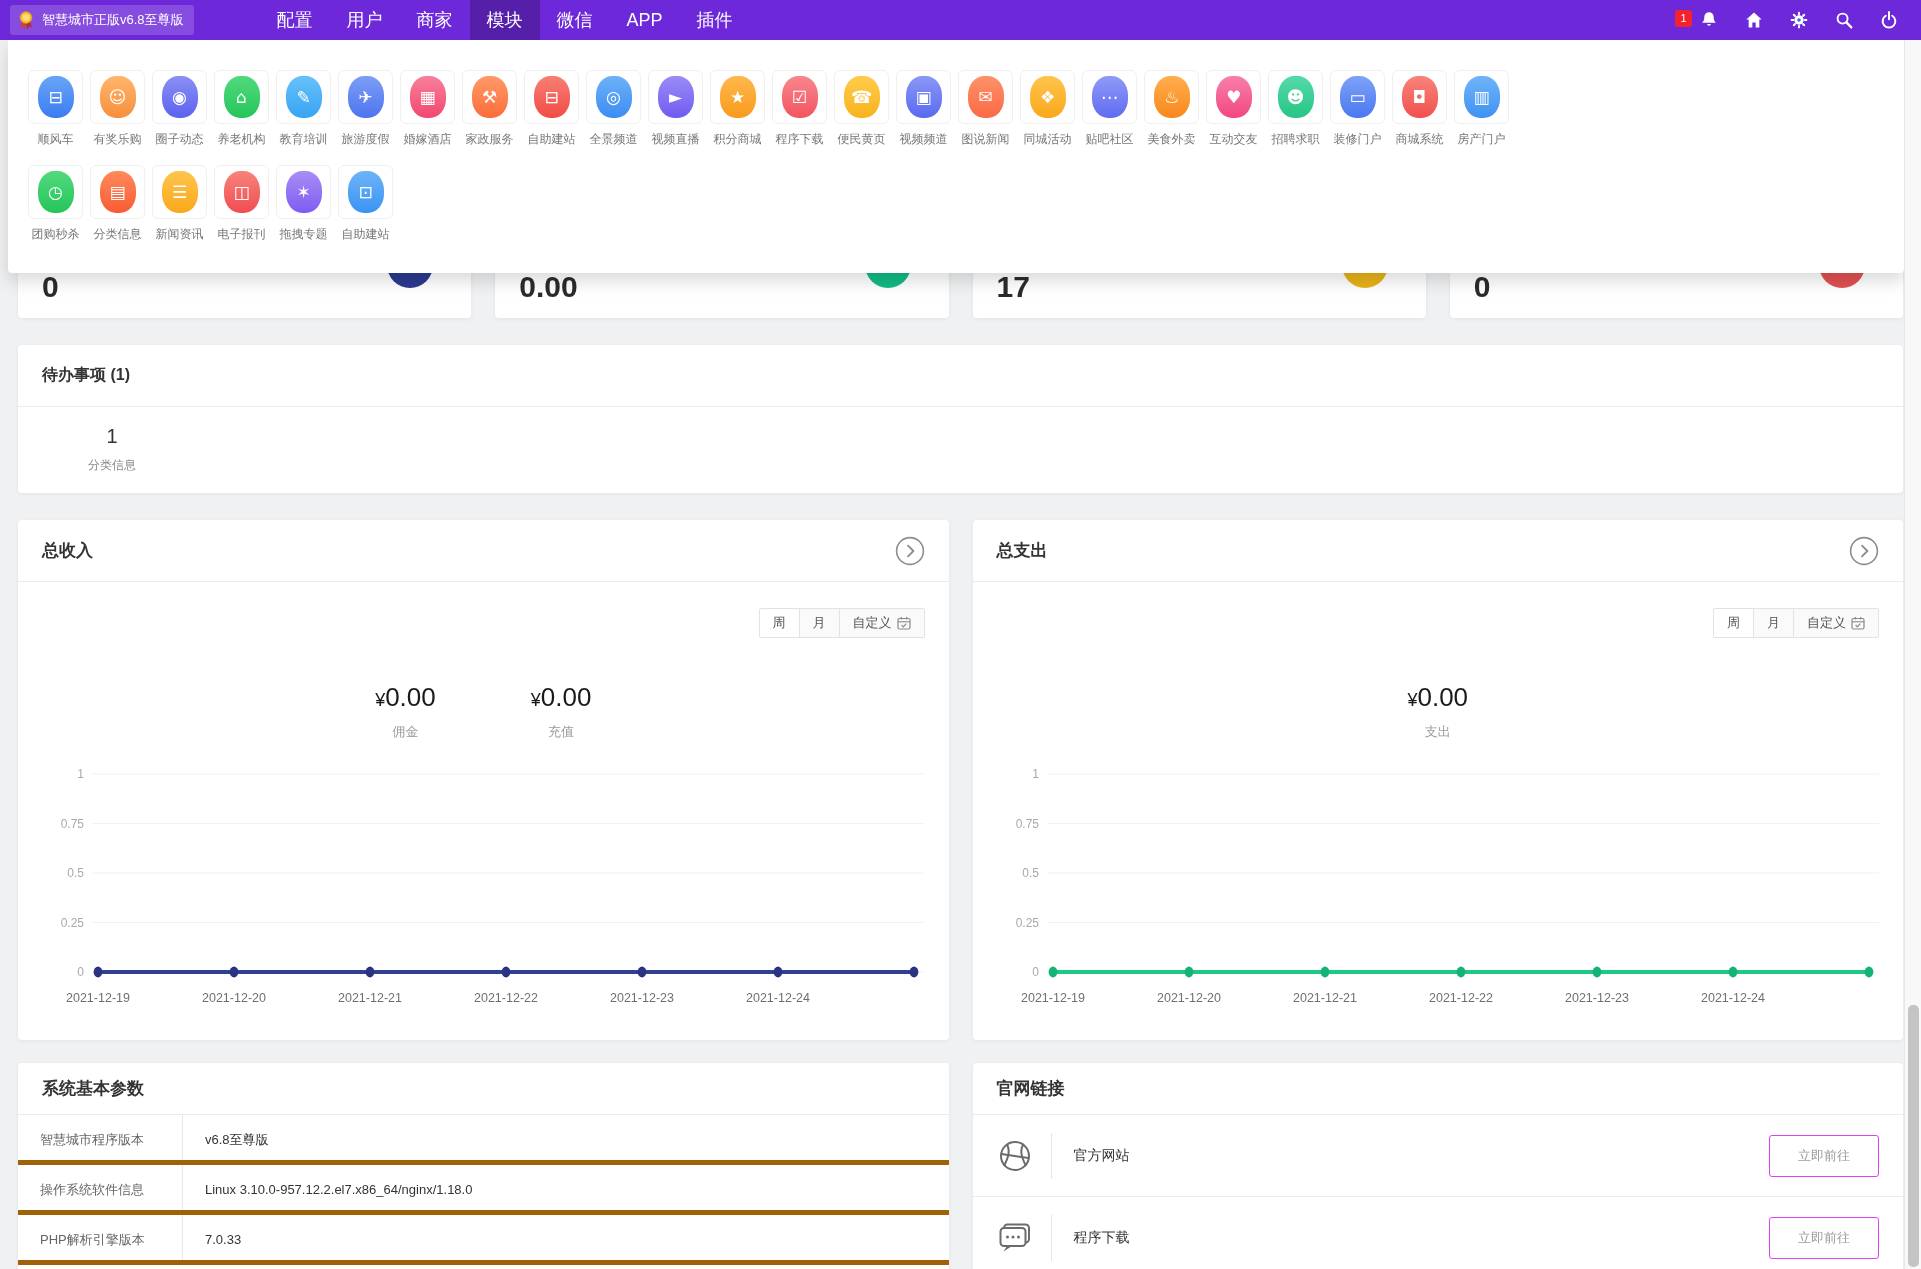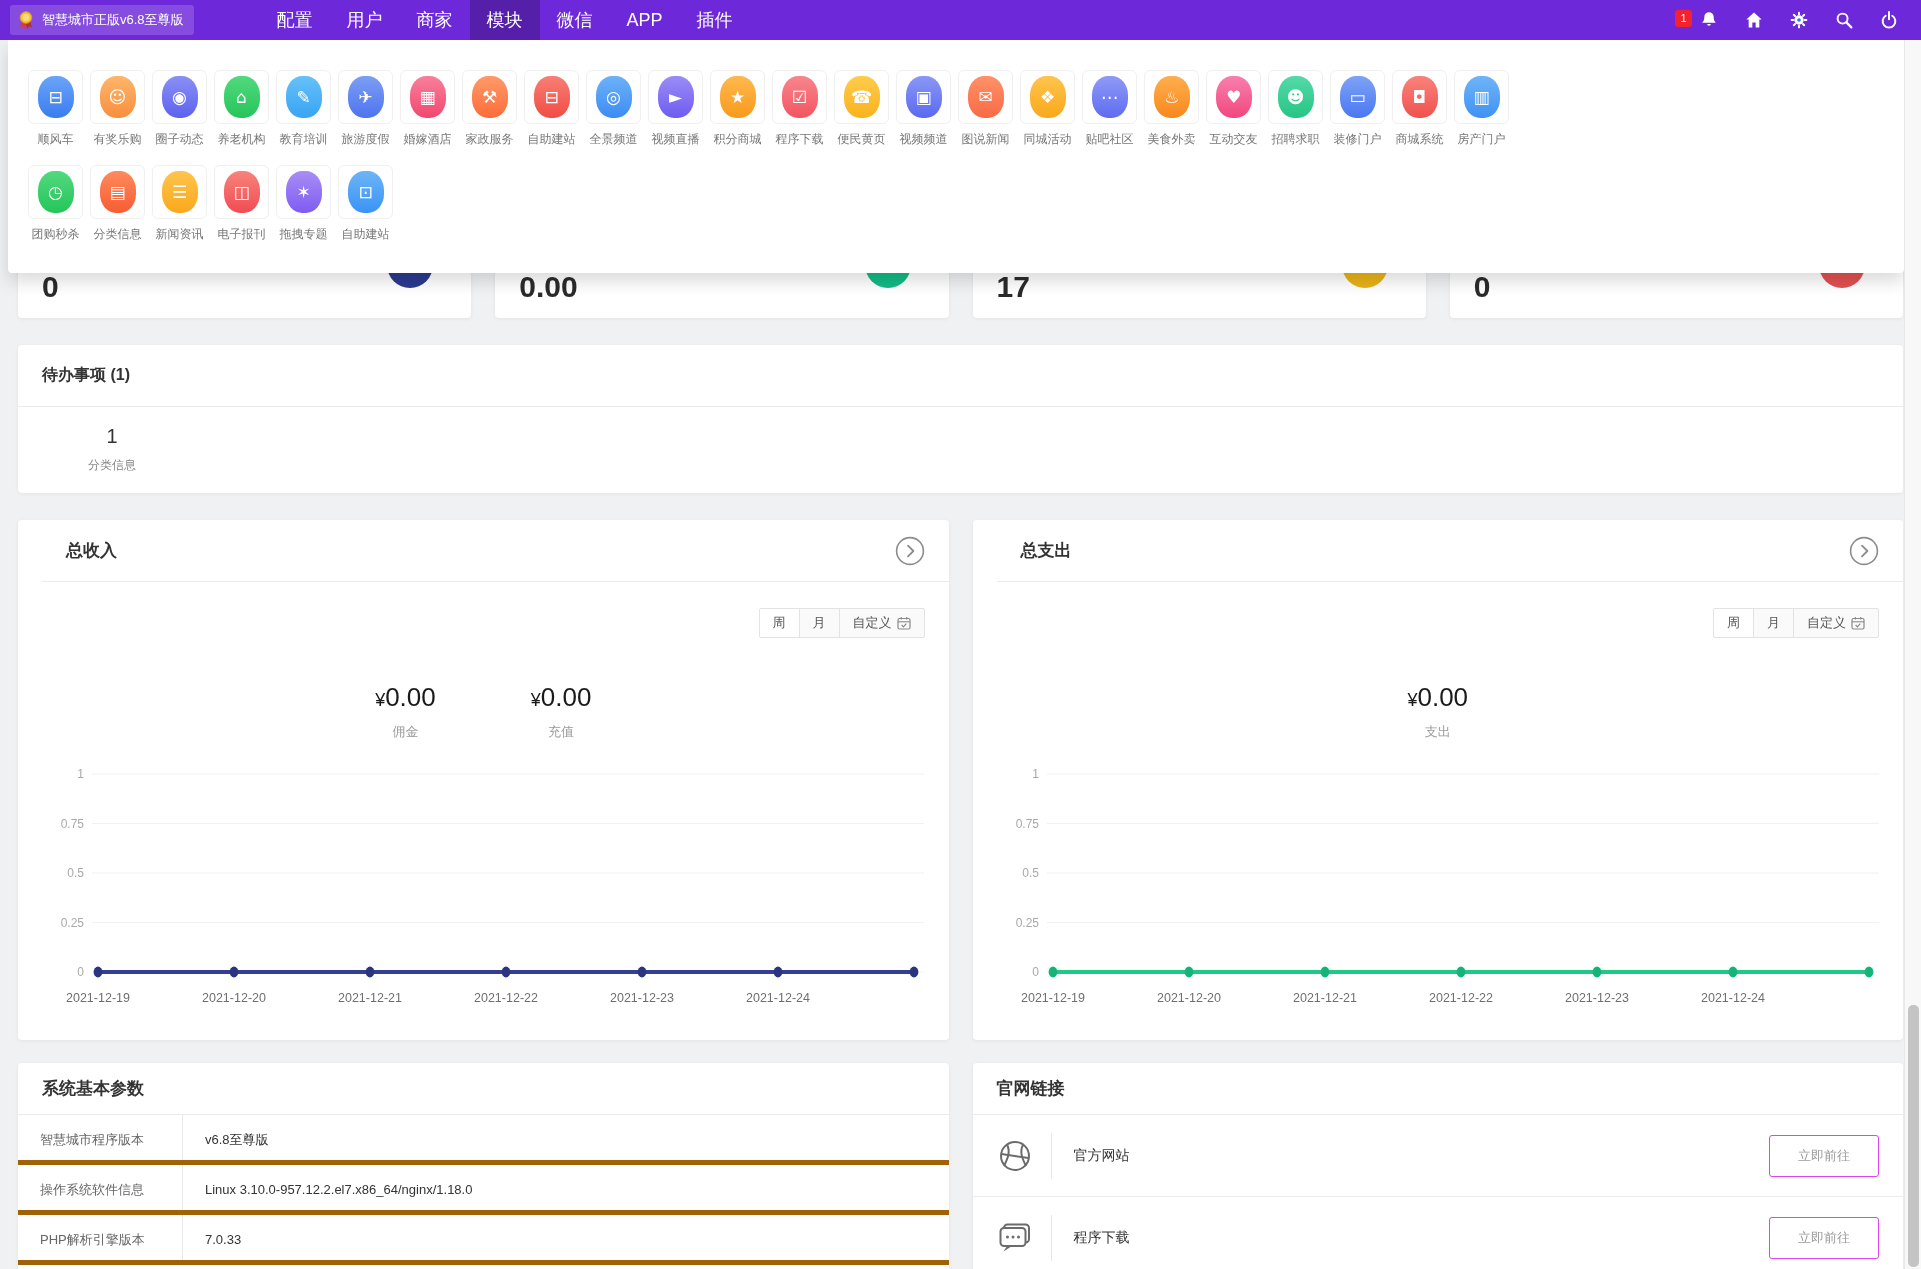--- a/index.html
+++ b/index.html
@@ -42,21 +42,21 @@
 
   
   .todo { position:absolute; left:18px; right:18px; top:345px; height:148px; z-index:5; }
   .todo-body { padding:18px 0 0 58px; }
   .todo-col { width:72px; text-align:center; cursor:pointer; }
   .todo-count { font-size:20px; color:#333; }
   .todo-label { margin-top:9px; font-size:12px; color:#888; }
 
   
   .charts-row { position:absolute; left:18px; right:18px; top:520px; height:520px; display:flex; gap:24px; z-index:5; }
-  .chart-card { flex:1;padding-left:24px; }
+  .chart-card { flex:1; }
   .chev-btn { width:30px; height:30px; cursor:pointer; }
   .seg-group { position:absolute; top:88px; right:24px; display:flex; }
   .seg-btn { height:30px; padding:0 13px; border:1px solid #e3e3e3; background:#fafafa; font-size:13px; color:#555;
              display:flex; align-items:center; gap:5px; margin-left:-1px; cursor:pointer; }
   .seg-btn.active { background:#fff; }
   .seg-btn:first-child { border-radius:2px 0 0 2px; margin-left:0; }
   .seg-btn:last-child { border-radius:0 2px 2px 0; }
   .chart-values { position:absolute; top:162px; left:0; right:0; display:flex; justify-content:center; gap:95px; }
   .val-col { text-align:center; }
   .val-big { font-size:26px; color:#1a1a1a; }

